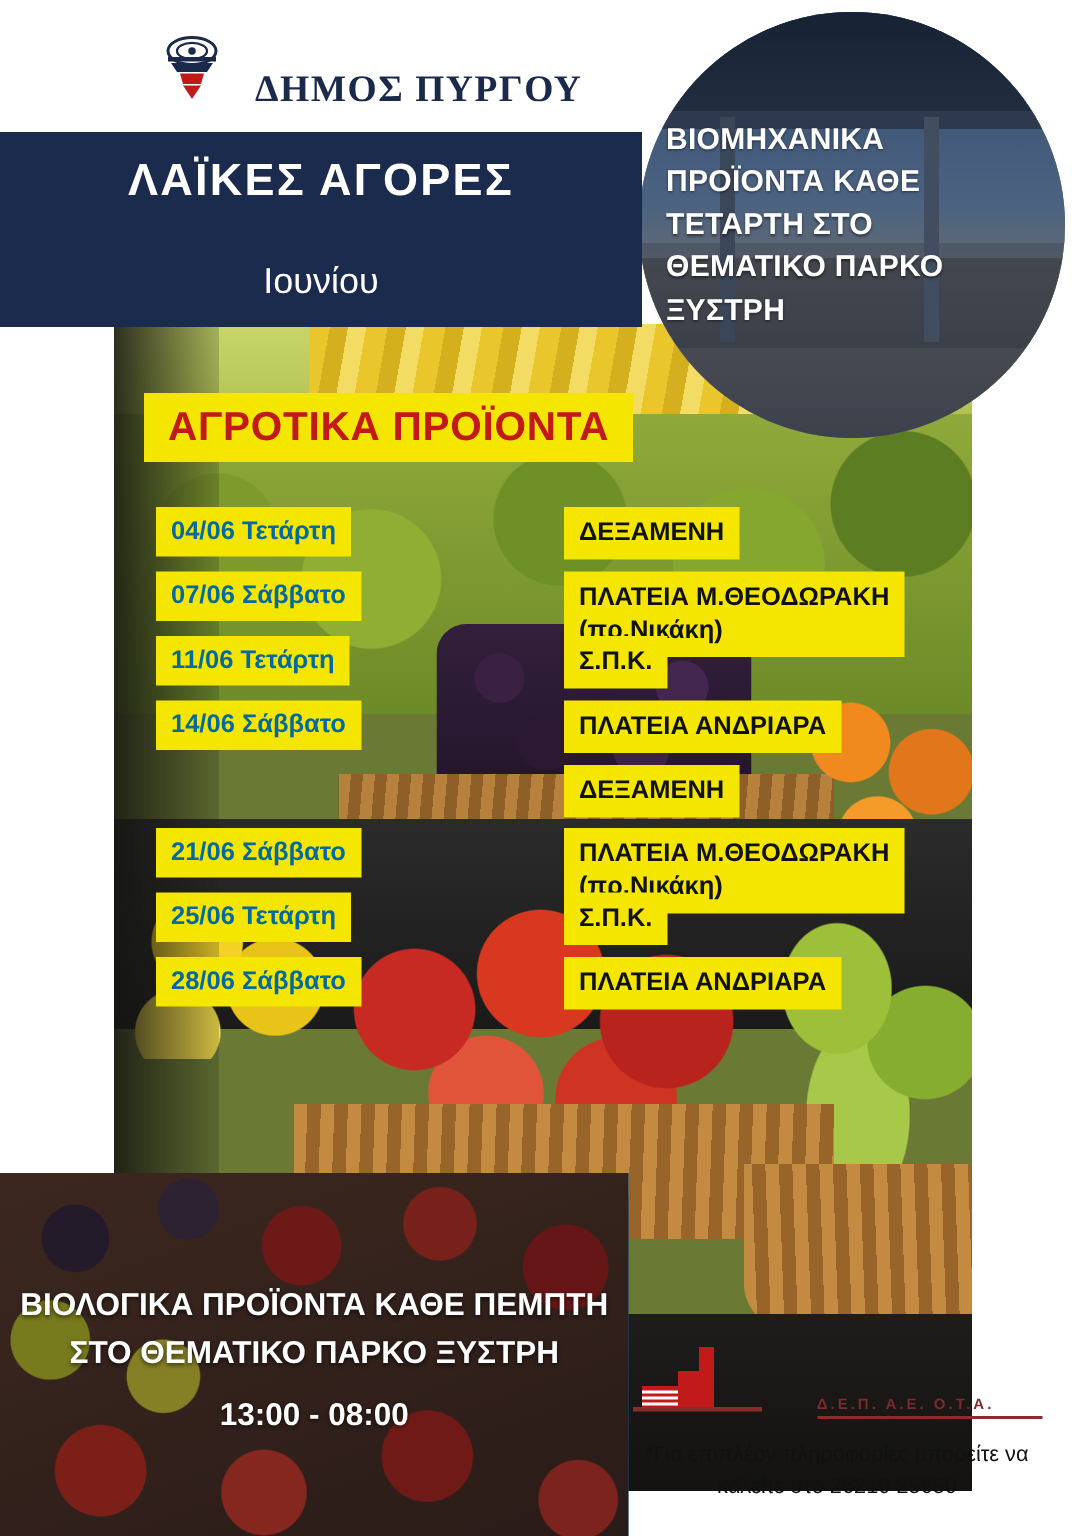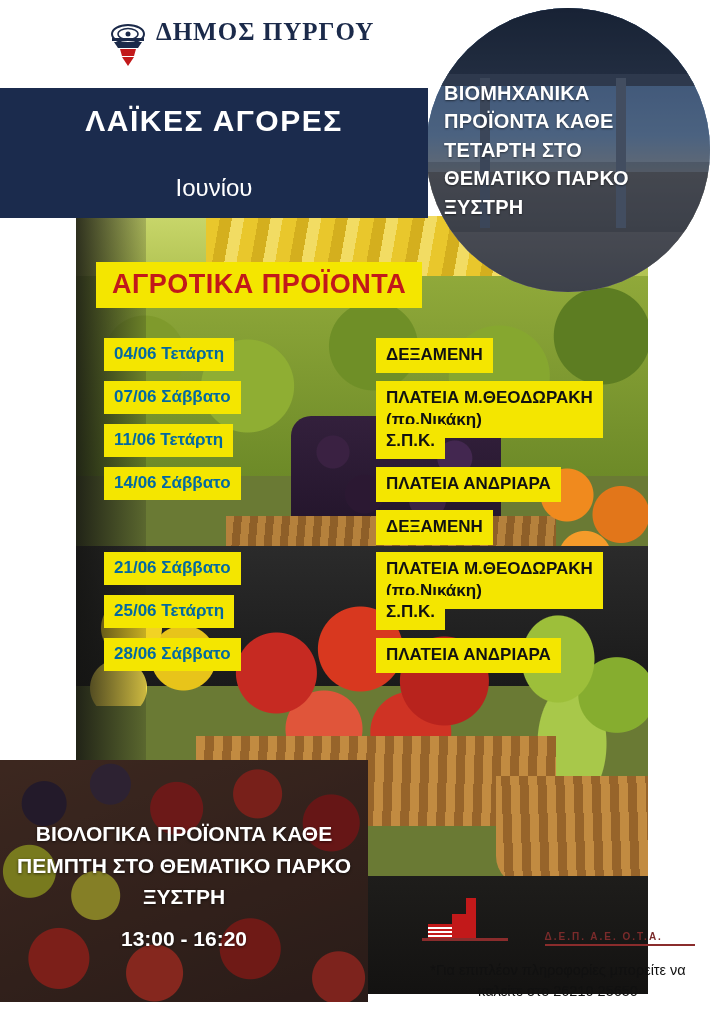--- a/index.html
+++ b/index.html
@@ -12,21 +12,22 @@
     position: relative;
     overflow: hidden;
     font-family: "Liberation Sans", sans-serif;
   }
 
   
   .logo-row {
     position: absolute;
     top: 18px; left: 100px;
     display: flex;
-    align-items: flex-start;
+    align-items: flex-end;
+    gap: 14px;
     z-index: 12;
   }
   .crest {
     width: 56px; height: 56px;
     position: relative;
   }
   .crest svg { display: block; }
   .logo-text {
     font-family: "Liberation Serif", serif;
     font-weight: bold;
@@ -254,22 +255,22 @@
   }
   .place-wrap {
     position: absolute;
     left: 272px;
   }
   .row { position: relative; }
 
   
   .bio-card {
     position: absolute;
-    left: 0; top: 760px;
-    width: 368px; height: 242px;
+    left: 0; top: 782px;
+    width: 419px; height: 242px;
     overflow: hidden;
     z-index: 11;
     background: #0369a1;
   }
   .bio-bg { position:absolute; inset:0; }
   .bio-berries {
     position:absolute; inset:0;
     background:
       radial-gradient(circle at 12% 18%, #2e2140 0 22px, transparent 23px),
       radial-gradient(circle at 30% 10%, #40304f 0 20px, transparent 21px),
@@ -439,21 +440,21 @@
 
 </div>
 
 <div class="bio-card">
   <div class="bio-bg">
     <div class="bio-berries"></div>
     <div class="bio-overlay"></div>
   </div>
   <div class="bio-text">
     <span>ΒΙΟΛΟΓΙΚΑ ΠΡΟΪΟΝΤΑ ΚΑΘΕ ΠΕΜΠΤΗ ΣΤΟ ΘΕΜΑΤΙΚΟ ΠΑΡΚΟ ΞΥΣΤΡΗ</span>
-    <span class="bio-hours">13:00 - 16:20</span>
+    <span class="bio-hours">13:00 - 08:00</span>
   </div>
 </div>
 
 <div class="footer-right">
   <div class="sponsor-logo">
     <div class="sponsor-mark">
       <svg width="86" height="56" viewBox="0 0 86 56">
         <rect x="44" y="4" width="10" height="40" fill="#c2191a"></rect>
         <rect x="30" y="20" width="24" height="24" fill="#c2191a"></rect>
         <rect x="6" y="30" width="24" height="14" fill="#c2191a"></rect>

